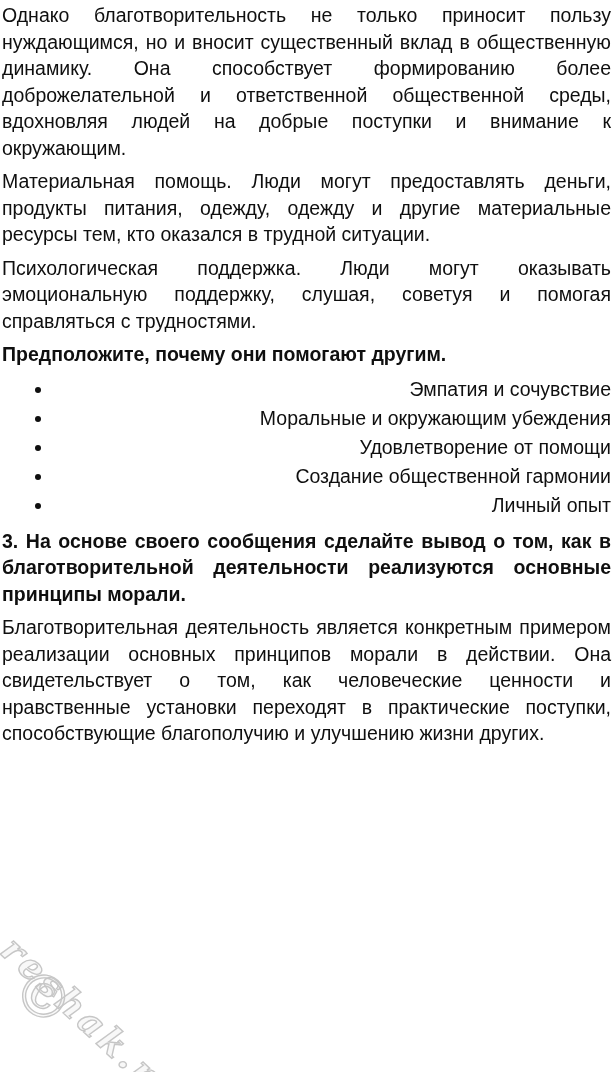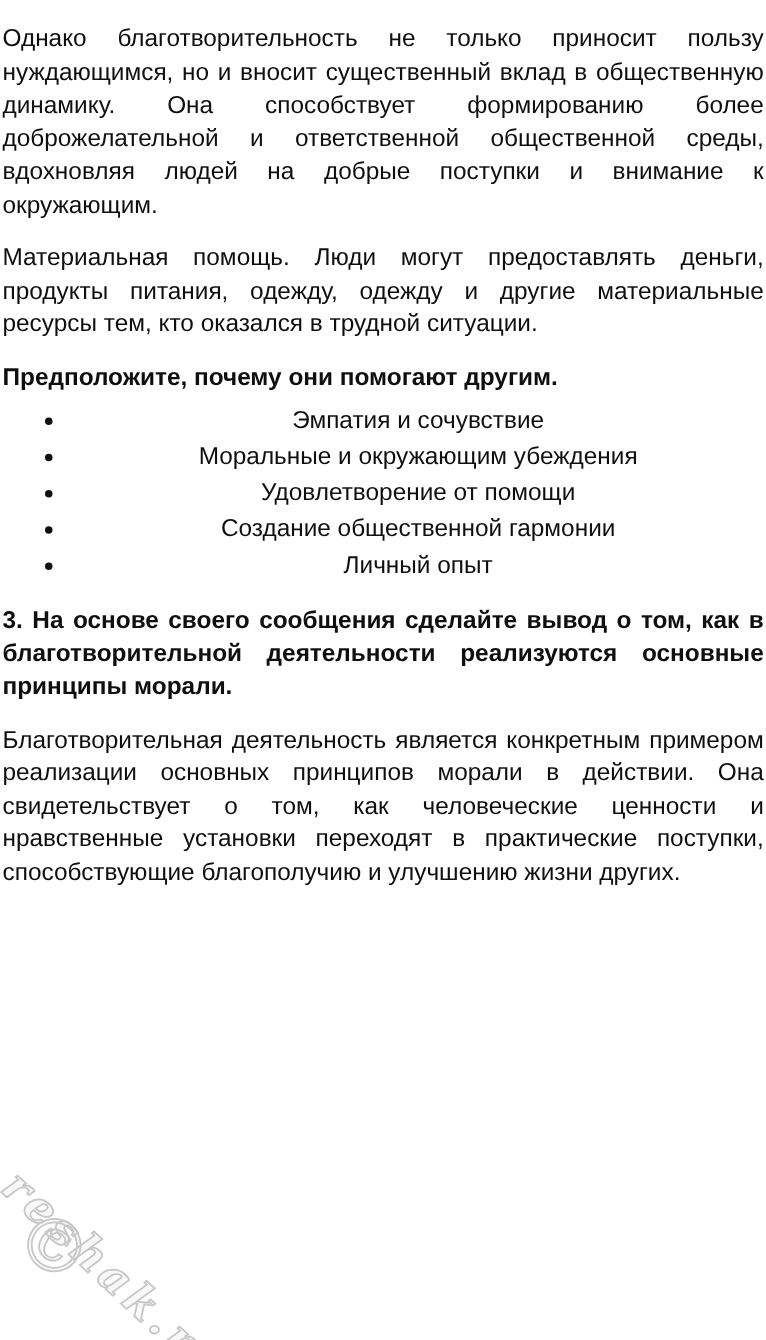--- a/index.html
+++ b/index.html
@@ -17,37 +17,37 @@
     color: #0f0f0f;
   }
   .doc {
     position: relative;
     z-index: 1;
     padding: 2px 2px 0 2px;
     font-size: 19.5px;
     line-height: 26.5px;
   }
   .doc p {
-    margin: 16px 0 7px 0;
+    margin: 0 0 7px 0;
     text-align: justify;
   }
   .doc p:last-child { margin-bottom: 0; }
   .heading {
     font-weight: 700;
     text-align: justify;
     margin: 4px 0 7px 0;
   }
   .reasons-list {
     list-style: disc outside;
     margin: 2px 0 8px 0;
     padding: 0 0 0 52px;
   }
   .reasons-list li {
     line-height: 29px;
-    text-align: center;
+    text-align: right;
     padding-left: 4px;
   }
   
   .watermark {
     position: absolute;
     left: 0;
     top: 910px;
     width: 200px;
     height: 160px;
     z-index: 2;
@@ -92,20 +92,21 @@
 <div class="doc">
 
   <p>Однако благотворительность не только приносит пользу нуждающимся, но и вносит существенный вклад в общественную динамику. Она способствует формированию более доброжелательной и ответственной общественной среды, вдохновляя людей на добрые поступки и внимание к окружающим.</p>
 
 
 
   <p>Материальная помощь. Люди могут предоставлять деньги, продукты питания, одежду, одежду и другие материальные ресурсы тем, кто оказался в трудной ситуации.</p>
 
 
 
+  <p>Психологическая поддержка. Люди могут оказывать эмоциональную поддержку, слушая, советуя и помогая справляться с трудностями.</p>
 
   <p class="heading">Предположите, почему они помогают другим.</p>
 
   <ul class="reasons-list">
     <li>Эмпатия и сочувствие</li>
     <li>Моральные и окружающим убеждения</li>
     <li>Удовлетворение от помощи</li>
     <li>Создание общественной гармонии</li>
     <li>Личный опыт</li>
   </ul>

